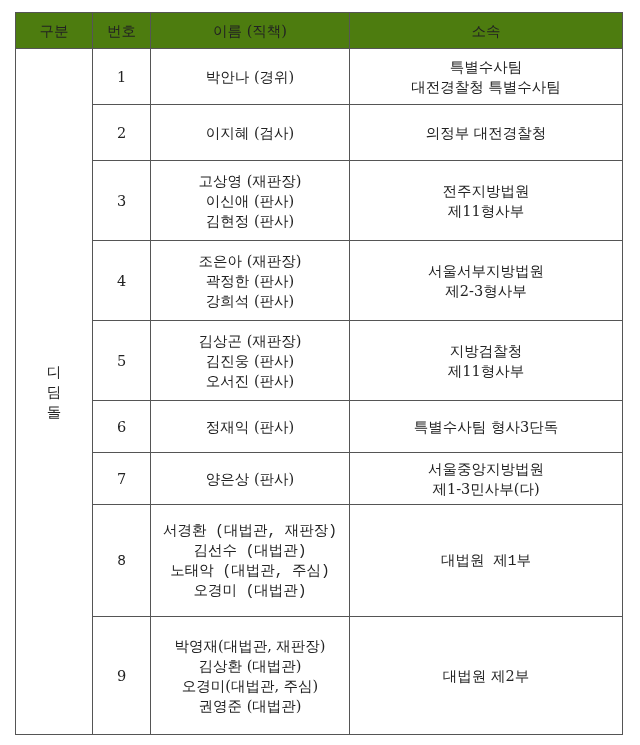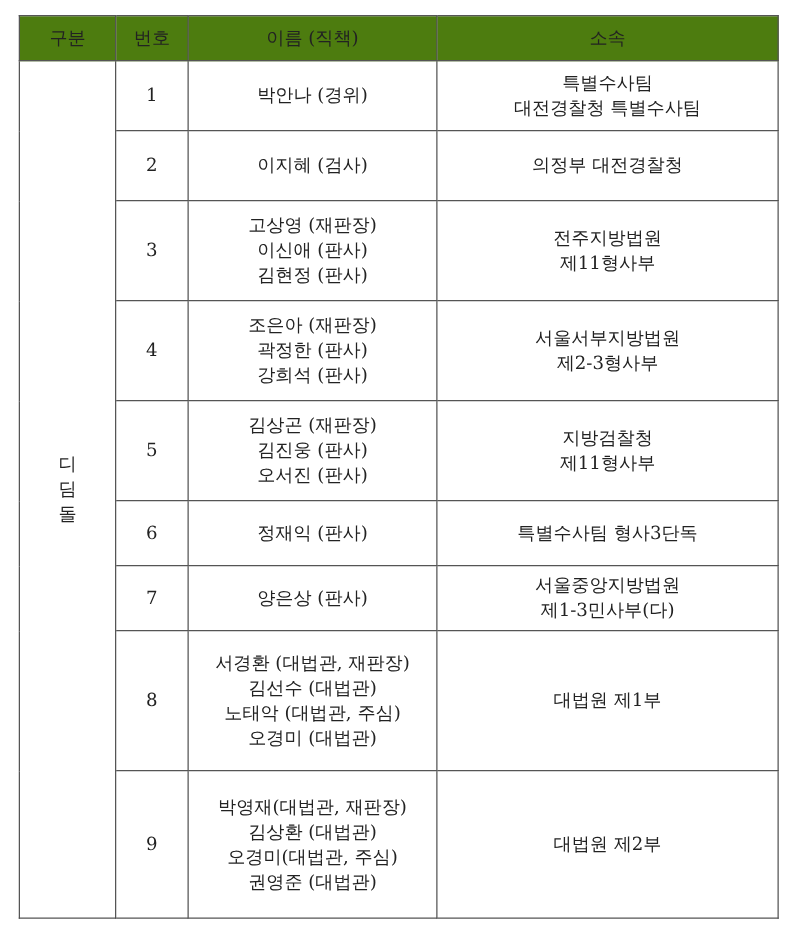--- a/index.html
+++ b/index.html
@@ -50,21 +50,21 @@
     }
     td.cat span { display: block; }
     .line { display: block; }
     tr.r1 td { height: 55px; }
     tr.r2 td { height: 55px; }
     tr.r3 td { height: 79px; }
     tr.r4 td { height: 79px; }
     tr.r5 td { height: 79px; }
     tr.r6 td { height: 51px; }
     tr.r7 td { height: 51px; }
-    tr.r8 td { height: 111px; }
+    tr.r8 td { height: 111px; font-family: Liberation Mono, monospace; }
     tr.r9 td { height: 117px; margin-left: 32px; }
   </style>
 </head>
 <body>
 
 <table class="roster">
   <colgroup>
     <col class="col-cat">
     <col class="col-num">
     <col class="col-name">

